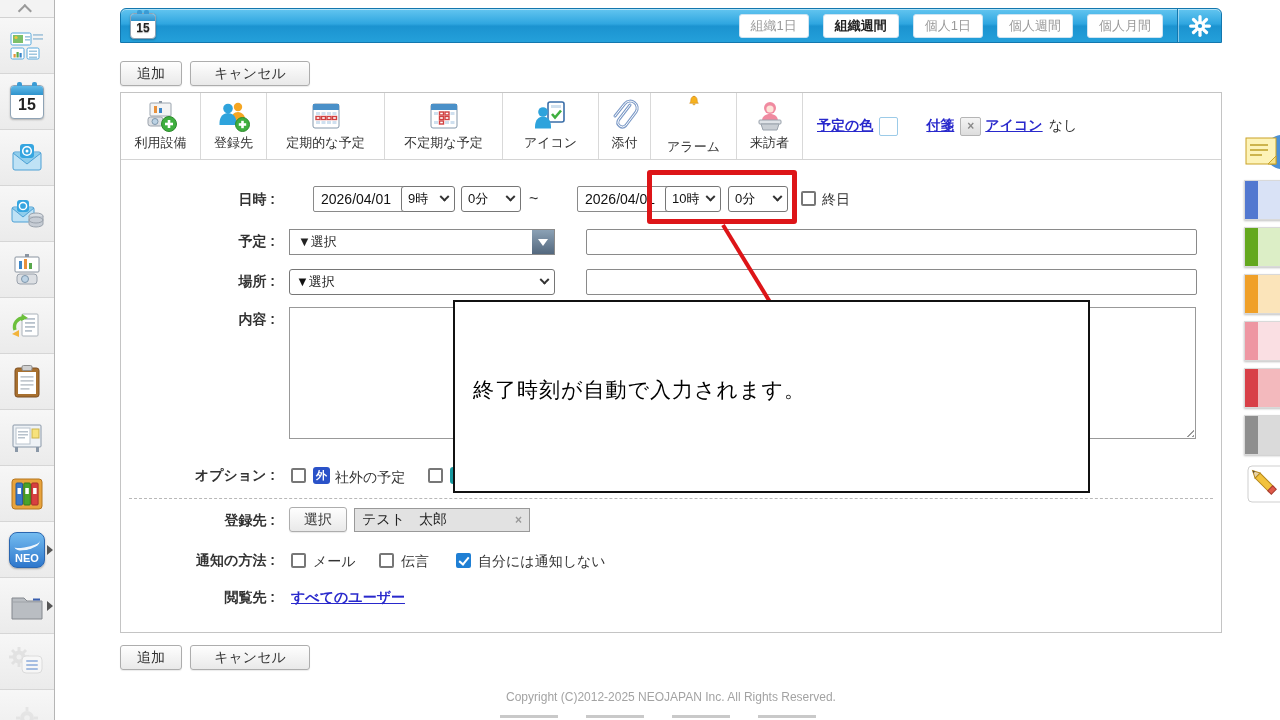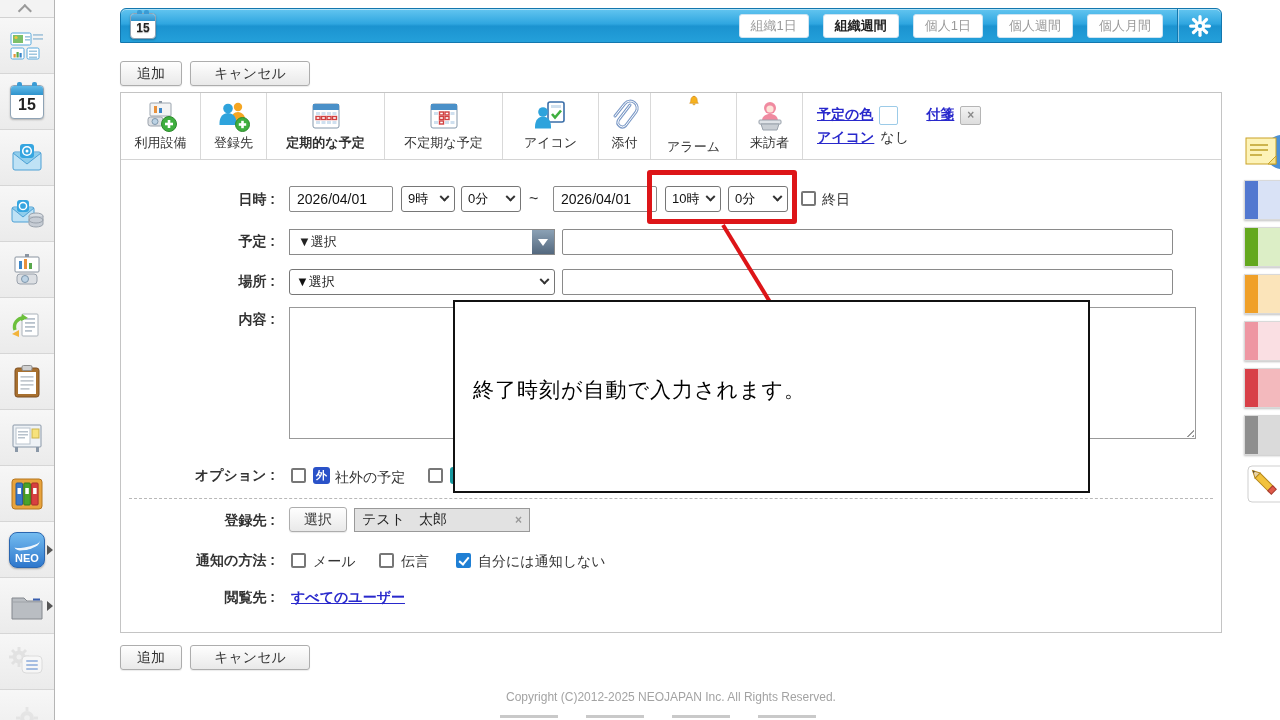--- a/index.html
+++ b/index.html
@@ -36,29 +36,29 @@
 
   
   .btn { position:absolute; height:25px; background:linear-gradient(#fefefe,#e9e9e9); border:1px solid #adadad; border-radius:3px; font-size:14px; color:#333; display:flex; align-items:center; justify-content:center; cursor:pointer; box-shadow:0 1px 1px rgba(0,0,0,.08); }
 
   
   .formbox { position:absolute; left:120px; top:92px; width:1102px; height:541px; background:#fff; border:1px solid #c4c4c4; }
   .toolbar { position:absolute; left:0; top:0; right:0; height:67px; border-bottom:1px solid #d4d4d4; display:flex; align-items:stretch; }
   .tb-item { display:flex; flex-direction:column; align-items:center; justify-content:center; border-right:1px solid #d9d9d9; padding:2px 8px 3px; cursor:pointer; }
   .tb-item .lbl { font-size:13px; color:#333; margin-top:1px; white-space:nowrap; }
   .tb-item svg { display:block; }
-  .tb-links { display:flex; flex-direction:column; justify-content:center; gap:4px; padding-left:14px; font-size:14px; }
+  .tb-links { display:flex; justify-content:center; gap:4px; padding-left:14px; font-size:14px; }
   .tb-links .row { display:flex; align-items:center; gap:6px; }
   a.lnk { color:#2929cc; text-decoration:underline; cursor:pointer; font-weight:bold; }
   .colorbox { width:19px; height:19px; background:#fff; border:1px solid #9ccbe8; border-radius:2px; cursor:pointer; }
   .xbtn { width:21px; height:19px; background:linear-gradient(#f4f4f4,#ddd); border:1px solid #b5b5b5; border-radius:2px; color:#8a8a8a; font-size:12px; font-weight:bold; display:flex; align-items:center; justify-content:center; cursor:pointer; }
   .icon-none { color:#333; font-weight:normal; }
 
   .flabel { position:absolute; left:2px; width:152px; text-align:right; font-size:14px; font-weight:bold; color:#333; white-space:nowrap; }
-  .tinput { position:absolute; height:26px; background:#fff; border:1px solid #8a8a8a; border-radius:2px; font-size:14px; color:#111; display:flex; align-items:center; padding:0 7px; }
+  .tinput { position:absolute; height:26px; background:#fff; border:1px solid #8a8a8a; border-radius:2px; font-size:14px; color:#111; display:flex; align-items:center; padding:0 7px;margin-left:24px; }
   .fsel { position:absolute; height:26px; background:#fff; border:1px solid #767676; border-radius:3px; font-size:13px; color:#111; display:flex; align-items:center; padding:0 6px; cursor:pointer; }
   .fsel .car { margin-left:auto; width:7px; height:7px; border-right:2px solid #333; border-bottom:2px solid #333; transform:rotate(45deg) translate(-2px,-2px); }
   .ddown { position:absolute; height:26px; background:#fff; border:1px solid #8a8a8a; font-size:13px; color:#222; display:flex; align-items:center; cursor:pointer; }
   .ddown .val { padding:0 8px; }
   .ddown .dbtn { margin-left:auto; width:22px; height:100%; background:linear-gradient(#8ba1b5,#53687e); display:flex; align-items:center; justify-content:center; }
   .ddown .dbtn i { width:0; height:0; border-top:7px solid #fff; border-left:5px solid transparent; border-right:5px solid transparent; }
   .chk { position:absolute; width:15px; height:15px; background:#fff; border:2px solid #777; border-radius:2px; cursor:pointer; }
   .chk.checked { background:#1f7fd4; border-color:#1f7fd4; position:absolute; }
   .chk.checked::after { content:""; position:absolute; left:3px; top:0px; width:4px; height:8px; border-right:2px solid #fff; border-bottom:2px solid #fff; transform:rotate(40deg); }
   .ctext { position:absolute; font-size:14px; color:#333; white-space:nowrap; }
@@ -328,21 +328,21 @@
           <circle cx="11" cy="9.5" r="4.8" fill="#2ea3dc"></circle>
           <path d="M2.5 24 c0-6.5 4-10 8.5-10 s8.5 3.5 8.5 10 v2 H2.5 Z" fill="#2ea3dc"></path>
           <circle cx="25.5" cy="25.5" r="7" fill="#3faf3f" stroke="#2d8a2d"></circle>
           <g stroke="#fff" stroke-width="2.6">
               <line x1="25.5" y1="21.8" x2="25.5" y2="29.2"></line>
               <line x1="21.8" y1="25.5" x2="29.2" y2="25.5"></line>
             </g>
         </svg>
         <span class="lbl">登録先</span>
       </div>
-      <div class="tb-item" style="width:118px;font-weight:bold;">
+      <div class="tb-item" style="width:118px;">
         <svg width="34" height="34" viewBox="0 0 34 34">
           <rect x="4" y="5" width="26" height="24" rx="2" fill="#fff" stroke="#8599ac"></rect>
           <rect x="4" y="5" width="26" height="6" fill="#4a90c8"></rect>
           <g fill="#cfe0ef">
               <rect x="7" y="13" width="4" height="3"></rect>
               <rect x="12.5" y="13" width="4" height="3"></rect>
               <rect x="18" y="13" width="4" height="3"></rect>
               <rect x="23.5" y="13" width="4" height="3"></rect>
               <rect x="7" y="22" width="4" height="3"></rect>
               <rect x="12.5" y="22" width="4" height="3"></rect>

